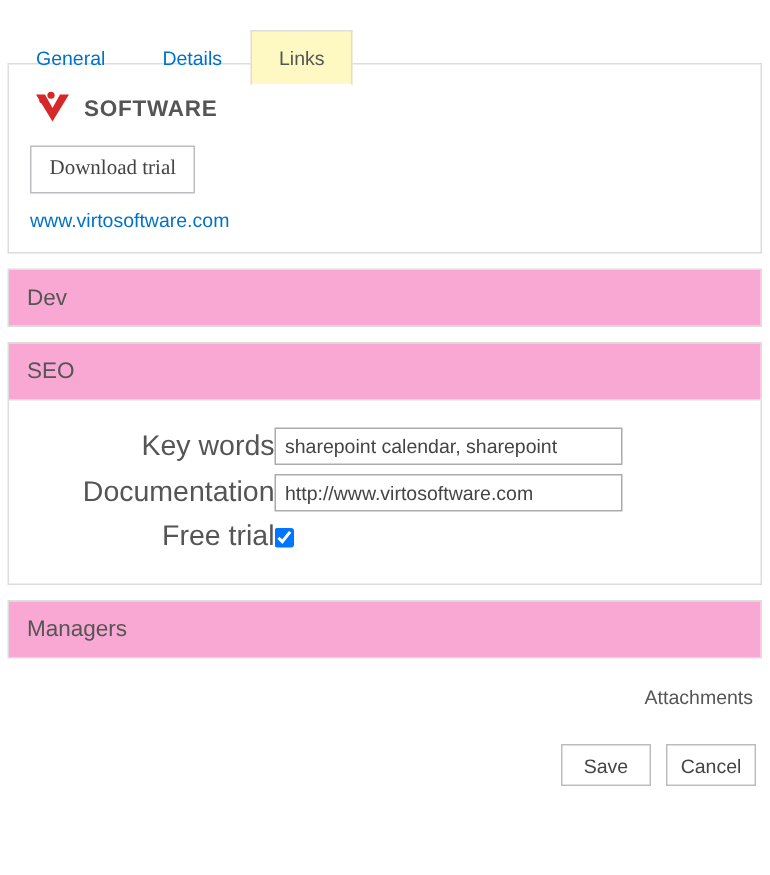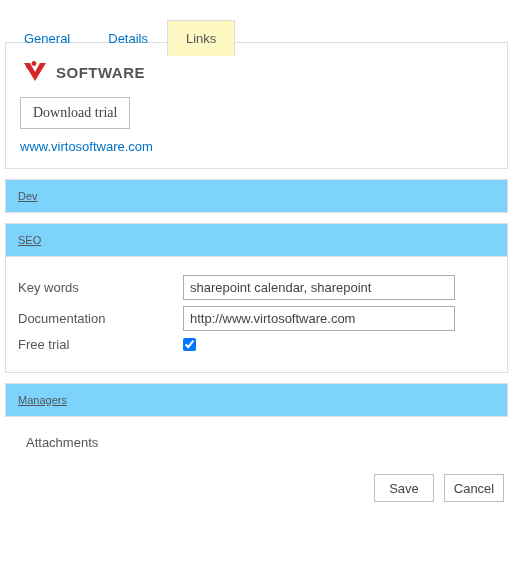--- a/index.html
+++ b/index.html
@@ -71,56 +71,57 @@
     display: inline-block;
     margin-top: 10px;
     cursor: pointer;
     font-size: 13px;
   }
   .accordion {
     border: 1px solid #ddd;
     margin-bottom: 10px;
   }
   .acc-header {
-    background: #7dd3fc;
+    background: #f9a8d4;
     padding: 10px 12px;
-    font-size: 11px;
+    font-size: 15px;
     color: #555;
     cursor: pointer;
-    text-decoration: underline;
   }
   .acc-body {
     padding: 18px 12px 14px;
     border-top: 1px solid #ddd;
   }
   .form-row {
     display: flex;
     align-items: center;
     margin-bottom: 6px;
   }
   .form-label {
     width: 165px;
     color: #555;
-    font-size: 13px;
+    font-size: 19px;
+    text-align: right;
   }
   .form-row input[type="text"] {
-    width: 272px;
+    width: 232px;
     padding: 4px 6px;
     border: 1px solid #ababab;
     font-family: inherit;
     font-size: 13px;
     color: #444;
   }
   .form-row input[type="checkbox"] {
     margin: 0;
   }
   .attachments {
     color: #555;
     font-size: 13px;
-    margin: 18px 21px 24px;
+    margin: 18px 6px 24px;
+    text-align: right;
   }
   .footer {
     display: flex;
     justify-content: flex-end;
     gap: 10px;
     padding-right: 4px;
   }
   .footer button {
     border: 1px solid #babec1;
     background: #fff;

